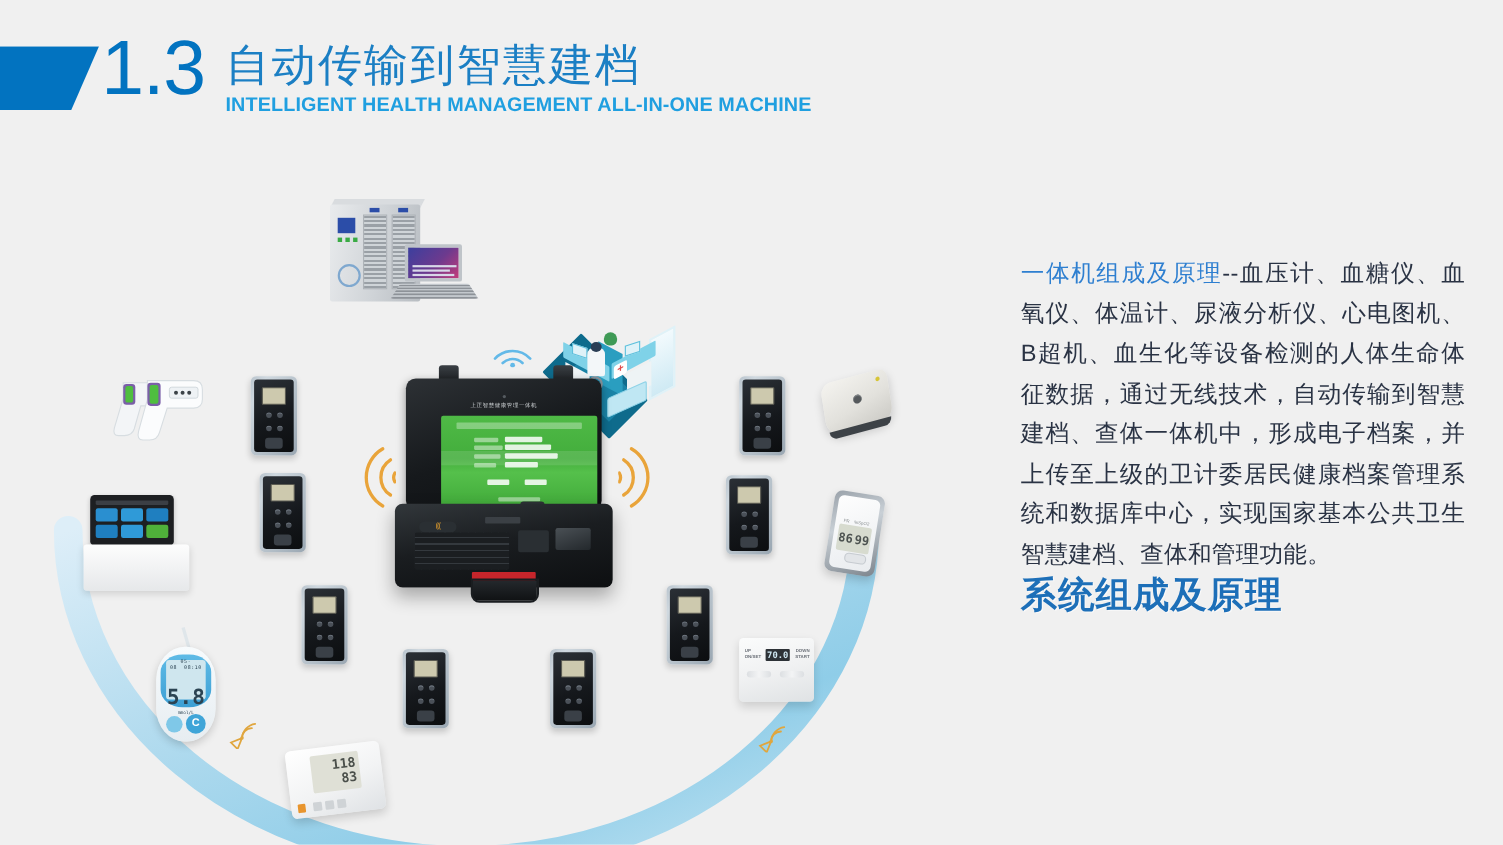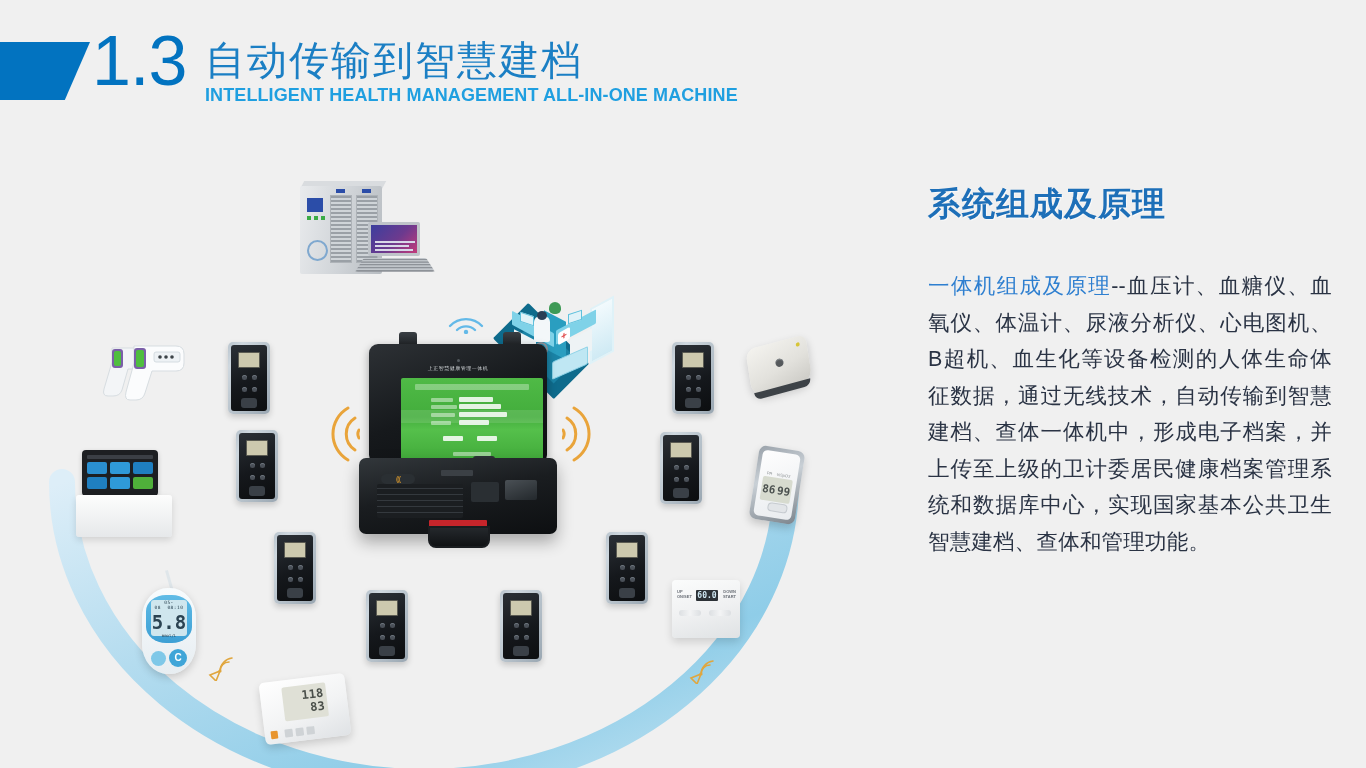--- a/index.html
+++ b/index.html
@@ -115,21 +115,21 @@
     position:absolute; left:4px; right:4px; top:7px; height:48px;
     border-radius:20px/16px;
     background:linear-gradient(180deg,#5fbbe6,#3c9fd4);
   }
   .gluc .lcd {
     position:absolute; left:9px; right:9px; top:12px; height:36px;
     background:#cfe6ee; border-radius:3px;
     font-family:"DejaVu Sans Mono","Liberation Mono",monospace;
     color:#2b4352; text-align:center;
   }
-  .gluc .lcd .big { font-size:19px; line-height:21px; font-weight:bold; margin-top:2px; }
+  .gluc .lcd .big { font-size:19px; line-height:21px; font-weight:bold; margin-top:14px; }
   .gluc .lcd .tiny { font-size:4.5px; line-height:5px; letter-spacing:.5px; }
   .gluc .lcd .tiny2 { font-size:4px; line-height:5px; }
   .gluc .b1 { position:absolute; left:9px; bottom:8px; width:15px; height:15px;
     border-radius:50%; background:#7fc8e8; }
   .gluc .b2 { position:absolute; right:9px; bottom:7px; width:18px; height:18px;
     border-radius:50%; background:#3fa5d8; color:#fff; font-size:10px;
     text-align:center; line-height:18px; font-weight:bold; }
   .gluc-strip { position:absolute; width:3px; height:22px; background:#dfe6ea;
     transform:rotate(-16deg); }
 
@@ -378,24 +378,24 @@
 <div id="slide">
 
   <div id="header">
     <div id="header-bar"></div>
     <div id="header-number">1.3</div>
     <div id="header-title-cn">自动传输到智慧建档</div>
     <div id="header-title-en">INTELLIGENT HEALTH  MANAGEMENT  ALL-IN-ONE MACHINE</div>
   </div>
 
   <div id="right-panel">
-    <div id="panel-heading">系统组成及原理</div>
     <div id="panel-body">
       <span class="lead">一体机组成及原理</span><span>--血压计、血糖仪、血氧仪、体温计、尿液分析仪、心电图机、B超机、血生化等设备检测的人体生命体征数据，通过无线技术，自动传输到智慧建档、查体一体机中，形成电子档案，并上传至上级的卫计委居民健康档案管理系统和数据库中心，实现国家基本公共卫生智慧建档、查体和管理功能。</span>
     </div>
+    <div id="panel-heading">系统组成及原理</div>
   </div>
 
   <div id="diagram">
 
     <svg class="arc-svg" width="920" height="638">
       <defs>
         <linearGradient id="arcg" x1="0" y1="0" x2="1" y2="1">
           <stop offset="0%" stop-color="#ddeef8"></stop>
           <stop offset="35%" stop-color="#b4dcef"></stop>
           <stop offset="70%" stop-color="#8fcde8"></stop>
@@ -578,21 +578,21 @@
           <i></i>
           <i></i>
           <i></i>
         </div>
       </div>
     </div>
 
     <div class="dev" style="left:672px; top:450px;">
       <div class="scale">
         <div class="lblL">UP<br>ON/SET</div>
-        <div class="lcd">60.0</div>
+        <div class="lcd">70.0</div>
         <div class="lblR">DOWN<br>START</div>
         <div class="slot" style="left:7px; width:22px;"></div>
         <div class="slot" style="left:37px; width:22px;"></div>
       </div>
     </div>
 
     <div class="dev" style="left:754px; top:318px;">
       <div class="oxi">
         <div class="face">
           <div class="ticks">

